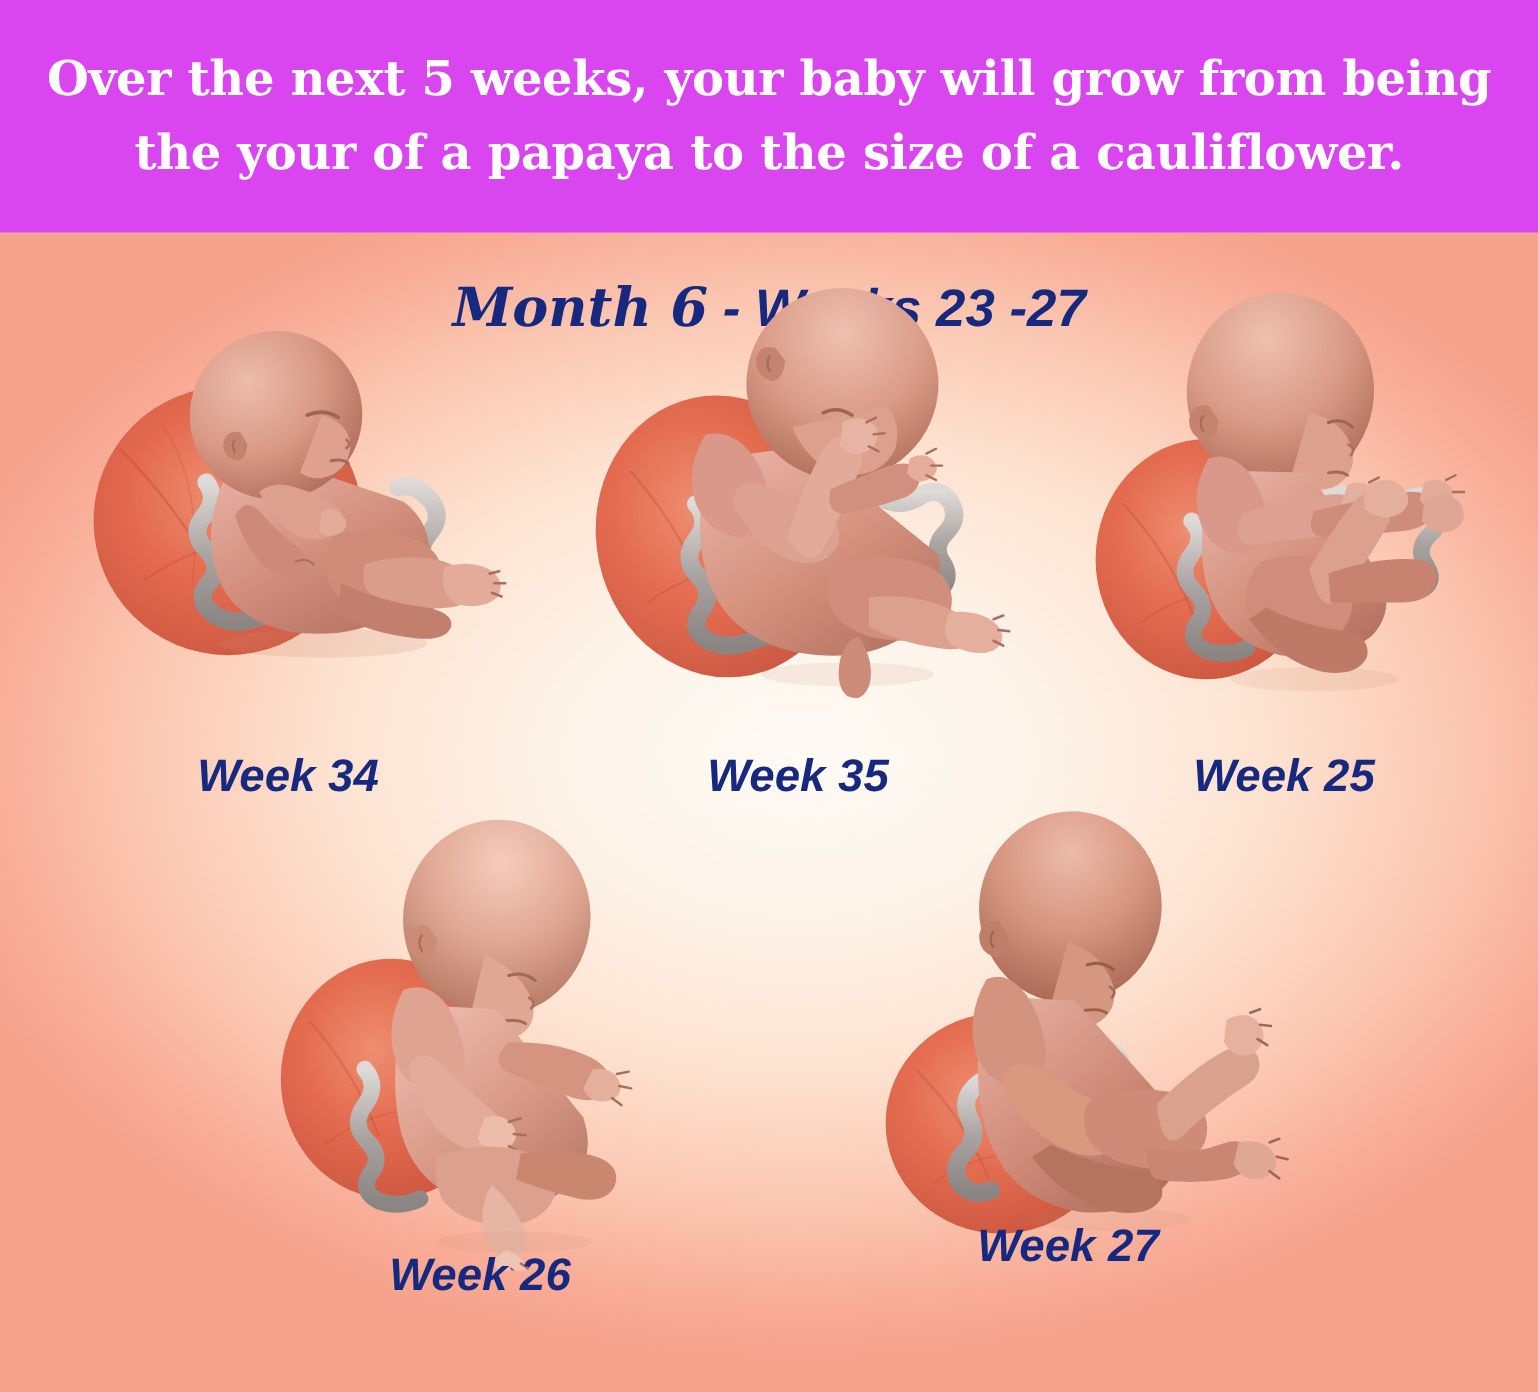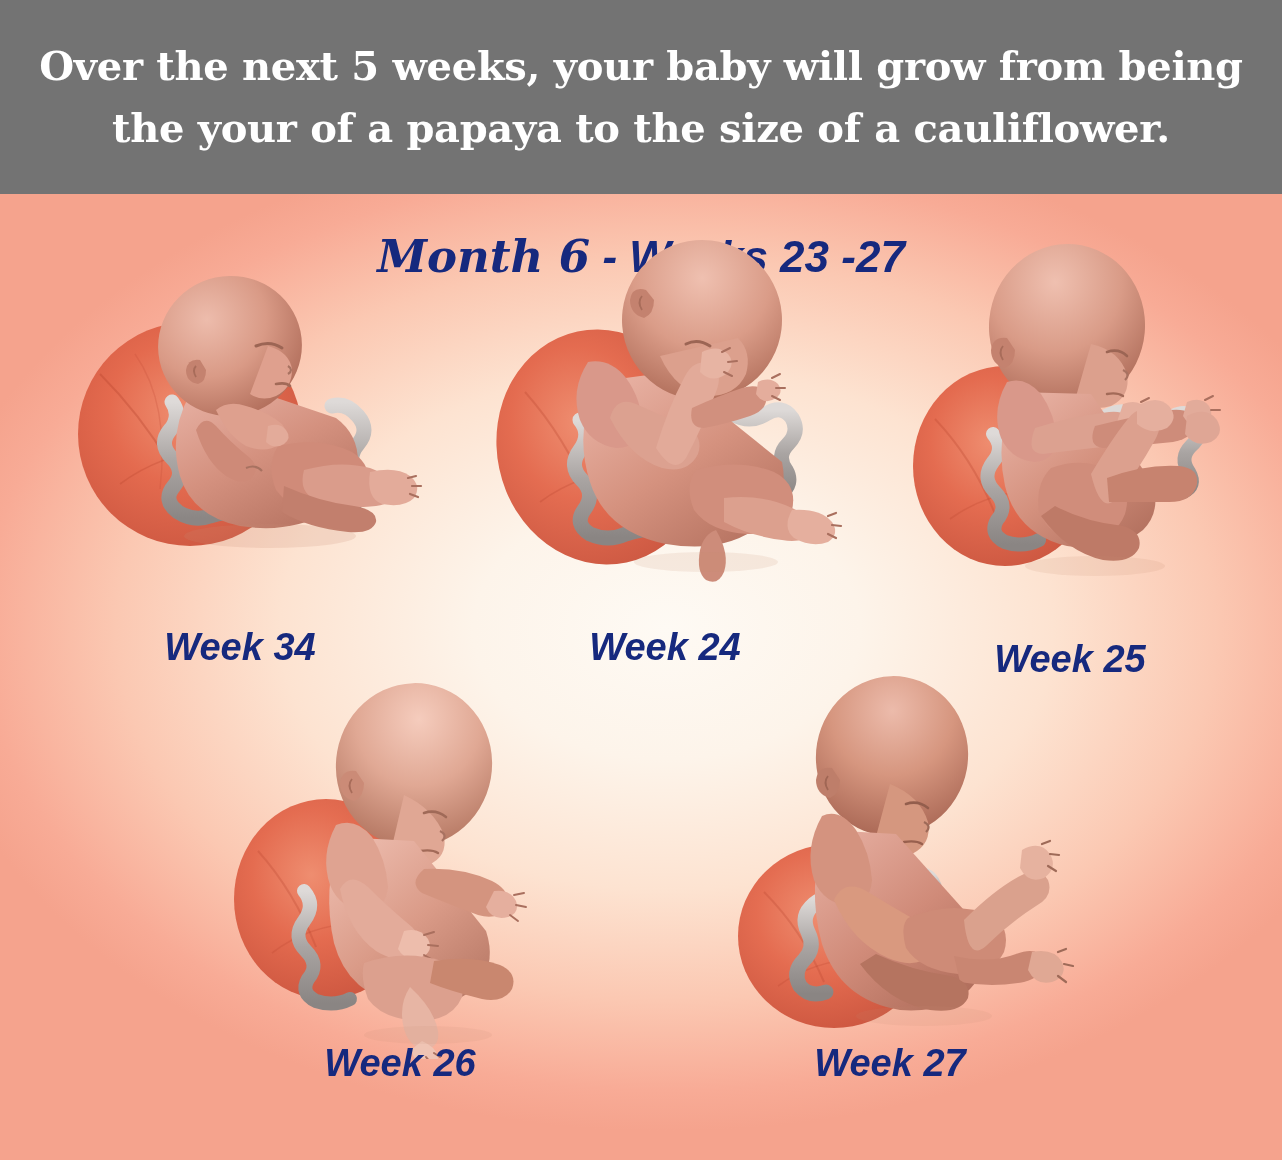--- a/index.html
+++ b/index.html
@@ -17,21 +17,21 @@
     overflow: hidden;
   }
 
   
   #header-banner {
     position: absolute;
     left: 0;
     top: 0;
     width: 1282px;
     height: 194px;
-    background: #737373;
+    background: #d946ef;
     display: flex;
     flex-direction: column;
     align-items: center;
     justify-content: center;
     box-sizing: border-box;
     padding: 0 60px;
   }
   .header-line {
     color: #ffffff;
     font-family: "DejaVu Serif", "Liberation Serif", serif;
@@ -107,25 +107,25 @@
     font-size: 38px;
     white-space: nowrap;
   }
 
   
   #card-w23 { left: 40px;  top: 60px;  width: 400px; height: 330px; }
   #lbl-w23  { left: 40px;  top: 432px; width: 400px; }
   #card-w24 { left: 470px; top: 38px;  width: 390px; height: 360px; }
   #lbl-w24  { left: 470px; top: 432px; width: 390px; }
   #card-w25 { left: 895px; top: 40px;  width: 360px; height: 360px; }
-  #lbl-w25  { left: 880px; top: 444px; width: 380px; }
+  #lbl-w25  { left: 880px; top: 432px; width: 380px; }
   #card-w26 { left: 218px; top: 475px; width: 360px; height: 390px; }
   #lbl-w26  { left: 210px; top: 848px; width: 380px; }
   #card-w27 { left: 710px; top: 470px; width: 370px; height: 390px; }
-  #lbl-w27  { left: 700px; top: 848px; width: 380px; }
+  #lbl-w27  { left: 700px; top: 824px; width: 380px; }
 
   svg.fetus-svg { display: block; width: 100%; height: 100%; }
 </style>
 </head>
 <body>
 
 <div id="infographic">
 
   <div id="header-banner">
     <div class="header-line">Over the next 5 weeks, your baby will grow from being</div>
@@ -281,21 +281,21 @@
             <path d="M254 266 Q294 262 322 276 Q344 286 340 300 Q334 312 312 308 Q280 304 254 290 Z" fill="#DCA08E"></path>
             <path d="M322 278 Q350 276 362 290 Q370 302 358 310 Q342 316 324 306 Q312 296 322 278 Z" fill="#E5AF9E"></path>
             <path d="M358 284 l8 -3 M362 293 l9 1 M358 302 l8 4" stroke="#A96F5E" stroke-width="2.2" stroke-linecap="round" fill="none"></path>
 
             <path d="M246 298 Q260 322 254 340 Q248 354 236 348 Q226 340 230 318 Q234 302 246 298 Z" fill="#CD8C7A"></path>
             <ellipse cx="236" cy="330" rx="72" ry="10" fill="#C98C74" opacity="0.14"></ellipse>
           </g>
         </svg>
       </div>
     </div>
-    <div class="week-label" id="lbl-w24">Week 24</div>
+    <div class="week-label" id="lbl-w24">Week 35</div>
 
     <div class="fetus-card" id="card-w25">
       <div class="fetus-art">
         <svg class="fetus-svg" viewBox="0 0 360 360" xmlns="http://www.w3.org/2000/svg">
           <defs>
             <radialGradient id="plac25" cx="42%" cy="38%" r="72%">
               <stop offset="0%" stop-color="#EE8A6C"></stop>
               <stop offset="45%" stop-color="#E3674B"></stop>
               <stop offset="100%" stop-color="#C64E38"></stop>
             </radialGradient>

